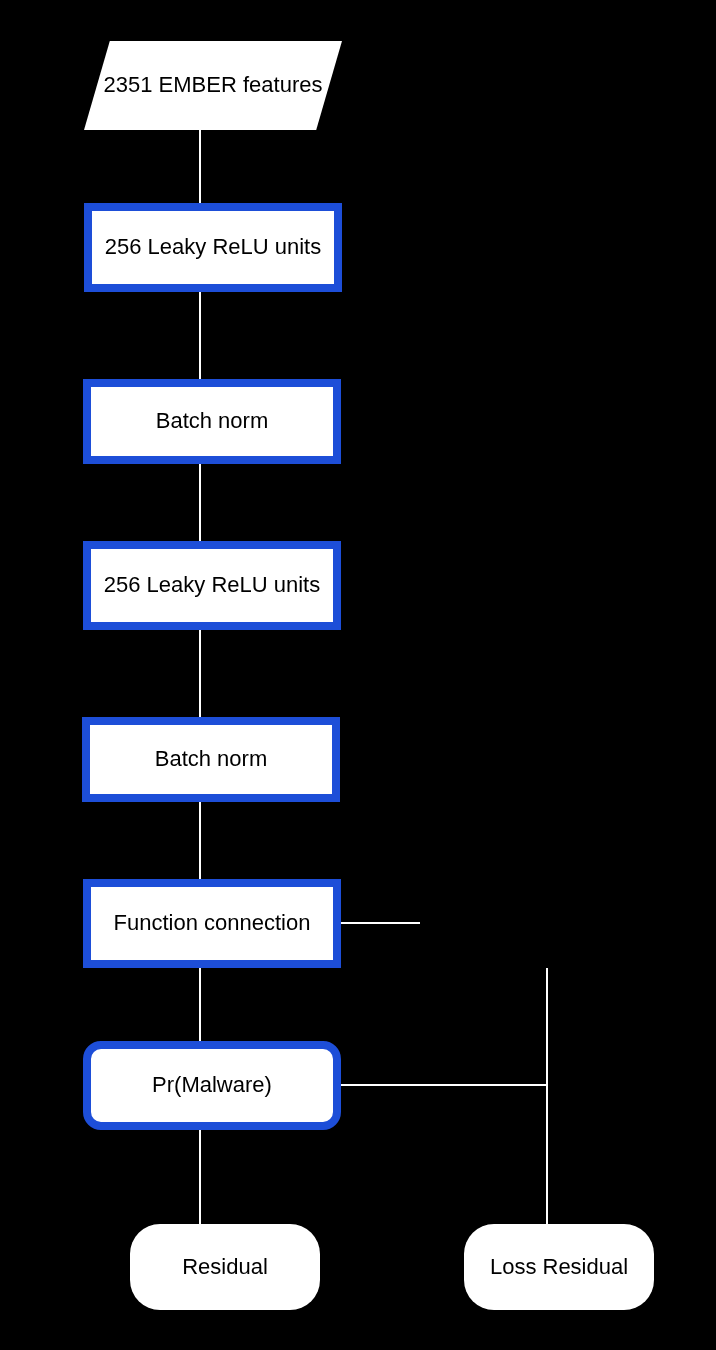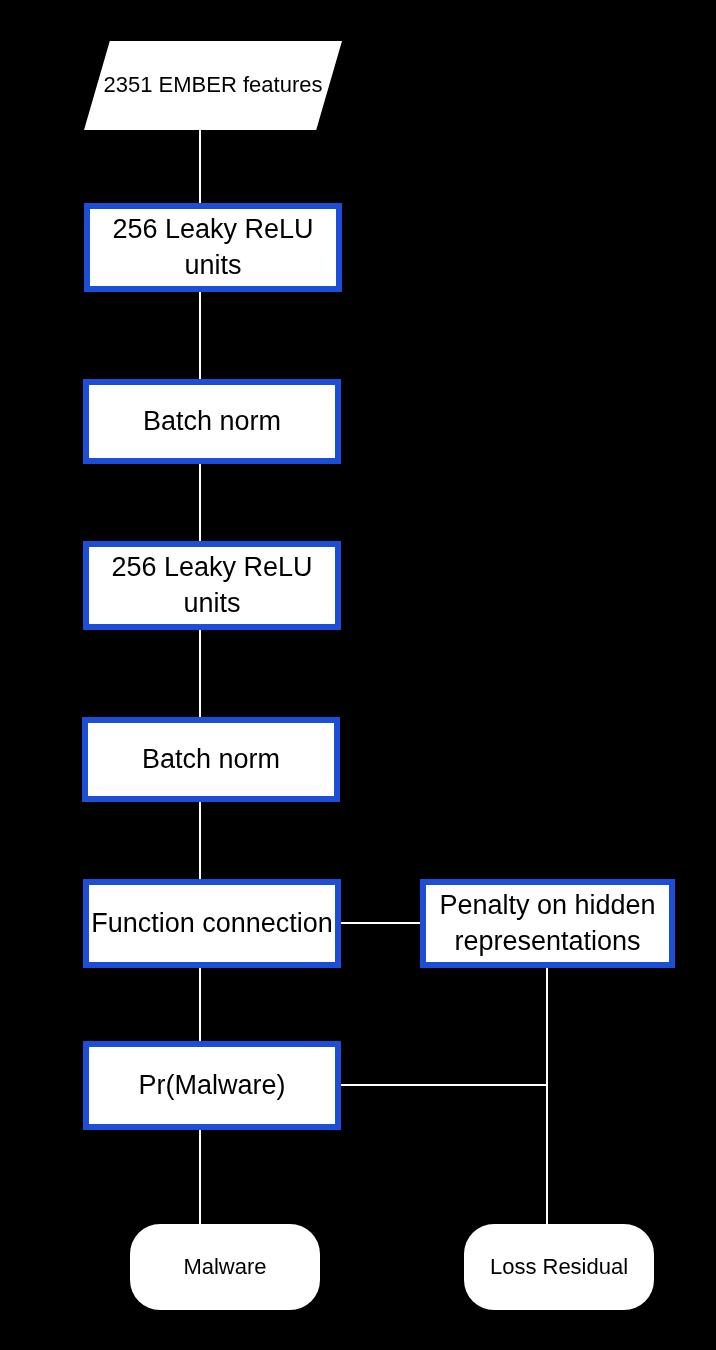--- a/index.html
+++ b/index.html
@@ -20,26 +20,26 @@
     .diagram-container {
       position: relative;
       width: 716px;
       height: 1350px;
     }
 
     
     .node-box {
       position: absolute;
       background-color: #ffffff;
-      border: 6px solid #1d4ed8;
+      border: 8px solid #1d4ed8;
       display: flex;
       align-items: center;
       justify-content: center;
       text-align: center;
-      font-size: 27px;
+      font-size: 22px;
       font-weight: 400;
       color: #000000;
       line-height: 1.3;
     }
 
     .node-parallelogram {
       position: absolute;
       background-color: #ffffff;
       display: flex;
       align-items: center;
@@ -132,29 +132,26 @@
   </div>
 
   <div class="node-box" style="left: 82px; top: 717px; width: 258px; height: 85px;">
     <span>Batch norm</span>
   </div>
 
   <div class="node-box" style="left: 83px; top: 879px; width: 258px; height: 89px;">
     <span>Function connection</span>
   </div>
 
-  <div class="node-box" style="left: 420px; top: 879px; width: 255px; height: 89px;">
-    <span>Penalty on hidden representations</span>
-  </div>
 
-  <div class="node-box" style="left: 83px; top: 1041px; width: 258px; height: 89px;">
+  <div class="node-box" style="left: 83px; top: 1041px; width: 258px; height: 89px; border-radius: 18px;">
     <span>Pr(Malware)</span>
   </div>
 
   <div class="node-rounded" style="left: 130px; top: 1224px; width: 190px; height: 86px;">
-    <span>Malware</span>
+    <span>Residual</span>
   </div>
 
   <div class="node-rounded" style="left: 464px; top: 1224px; width: 190px; height: 86px;">
     <span>Loss Residual</span>
   </div>
 
 </div>
 
 </body></html>

